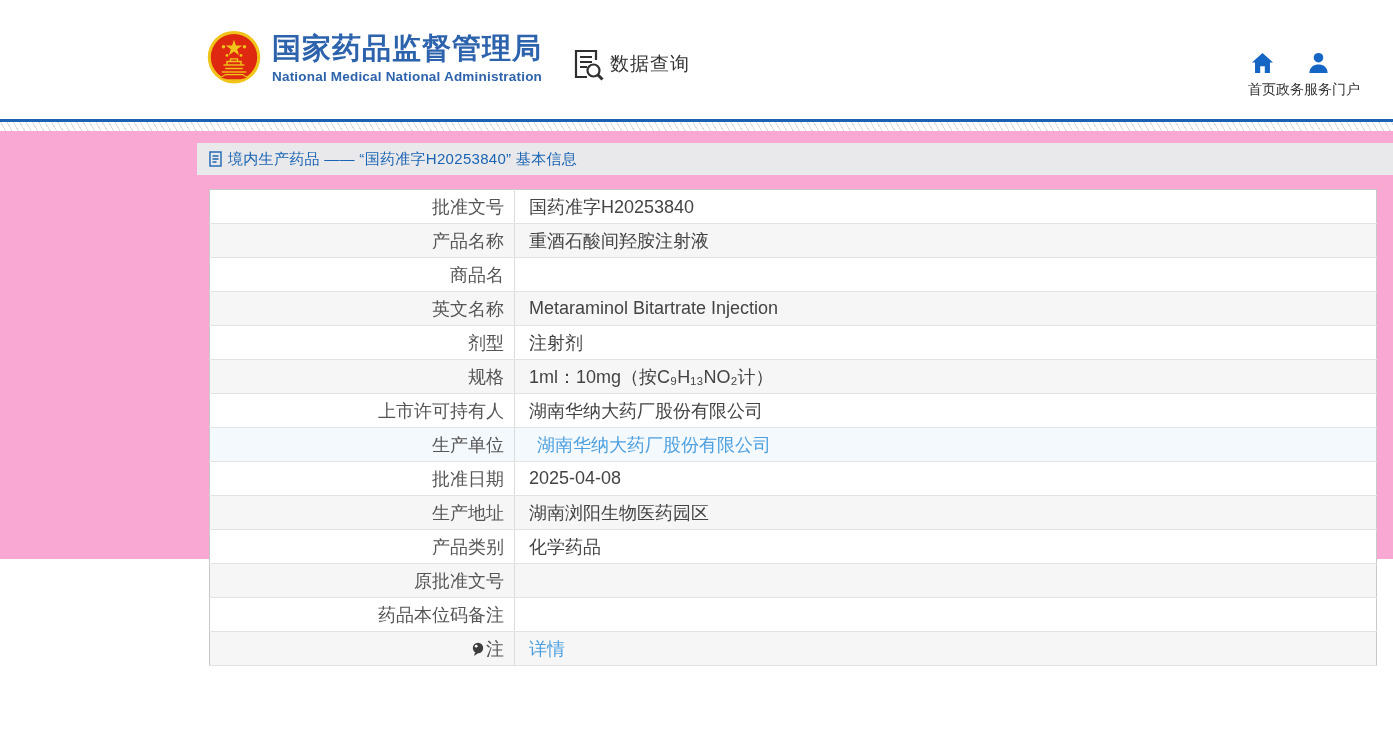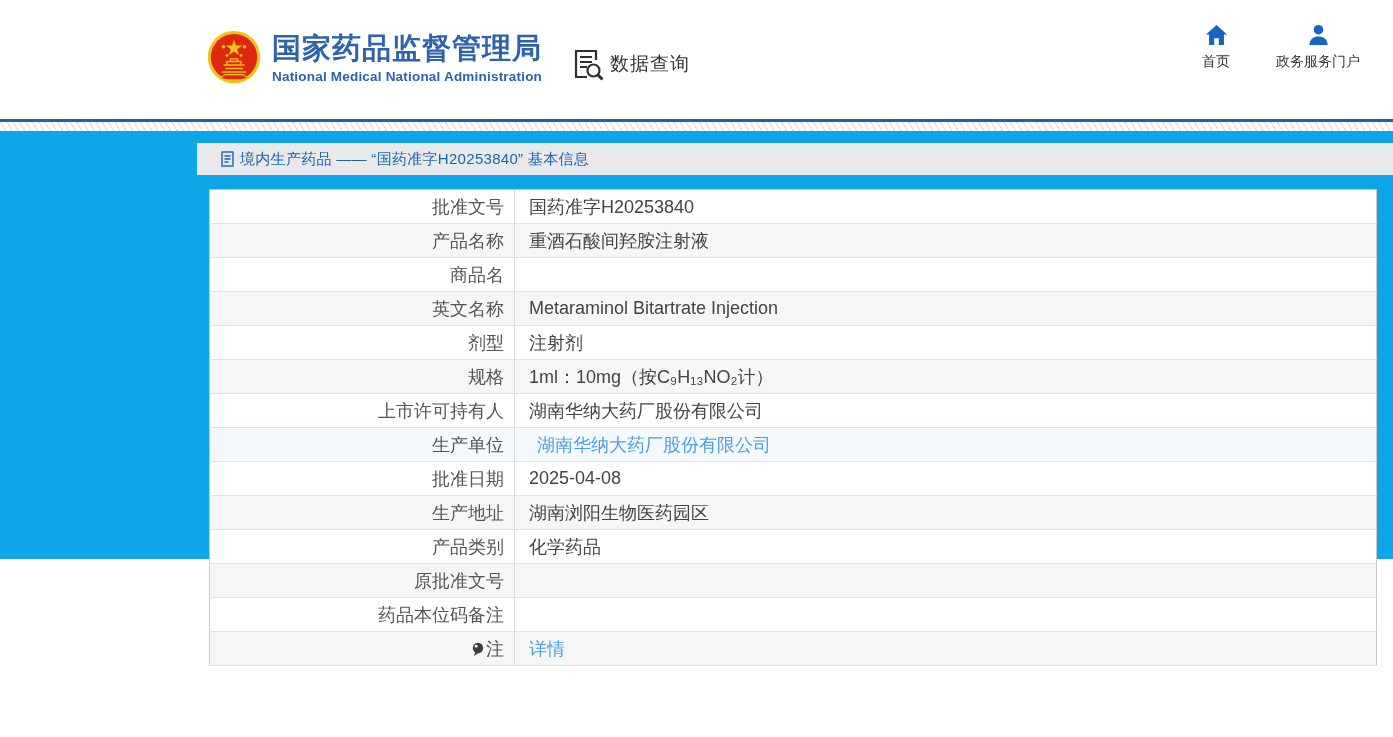--- a/index.html
+++ b/index.html
@@ -1,42 +1,42 @@
 <!DOCTYPE html>
 <html><head>
 <meta charset="utf-8">
 <style>
   * { margin:0; padding:0; box-sizing:border-box; }
   html,body { width:1393px; height:737px; background:#fff; overflow:hidden;
               font-family:"Liberation Sans","DejaVu Sans",sans-serif; }
-  .page { position:relative; width:1393px; height:559px; background:#0ea5e9; }
+  .page { position:relative; width:1393px; height:559px; background:#f9a8d4; }
 
   
   .header { position:absolute; left:0; top:0; width:100%; height:119px; background:#fff; }
   .logo-group { position:absolute; left:206px; top:29px; display:flex; align-items:center; }
   .emblem { width:56px; height:58px; }
   .org-names { margin-left:10px; }
   .org-cn { font-size:29px; font-weight:bold; color:#2d63ac; letter-spacing:1px; line-height:1.15; }
   .org-en { font-size:13.5px; font-weight:600; color:#2d63ac; margin-top:3px; letter-spacing:0.2px; }
 
   .datasearch { position:absolute; left:569px; top:46px; display:flex; align-items:center; cursor:pointer; }
   .datasearch-label { font-size:19px; color:#333; margin-left:5px; letter-spacing:1px; }
 
-  .top-nav { position:absolute; top:24px; right:33px; display:flex; gap:46px; }
+  .top-nav { position:absolute; top:52px; right:33px; display:flex; }
   .nav-item { display:flex; flex-direction:column; align-items:center; cursor:pointer; }
   .nav-item .nav-label { font-size:14px; color:#333; margin-top:7px; white-space:nowrap; }
 
   
   .blue-line { position:absolute; left:0; top:119px; width:100%; height:3px; background:#1b63b0; }
   .hatch-band { position:absolute; left:0; top:122px; width:100%; height:9px;
     background:repeating-linear-gradient(60deg,#ffffff 0 4.5px,#dddde1 4.5px 5.5px); }
 
   
   .titlebar { position:absolute; left:197px; top:143px; right:0; height:32px; background:#e9e9eb;
-              display:flex; align-items:center; padding-left:24px; }
+              display:flex; align-items:center; padding-left:12px; }
   .titlebar .title-text { font-size:15px; color:#1a64b4; margin-left:6px; letter-spacing:0.3px; }
 
   
   .table-wrap { position:absolute; left:209px; top:189px; width:1168px; }
   table.info { width:100%; border-collapse:collapse; border:1px solid #c8c8c8; background:#fff; }
   table.info td { height:34px; vertical-align:middle; font-size:18px;
                   border-bottom:1px solid #e2e2e2; }
   table.info tr:nth-child(even) td { background:#f6f6f6; }
   table.info tr.hl td { background:#f4f9fd; }
   td.lab { width:305px; text-align:right; padding-right:10px; color:#555;

